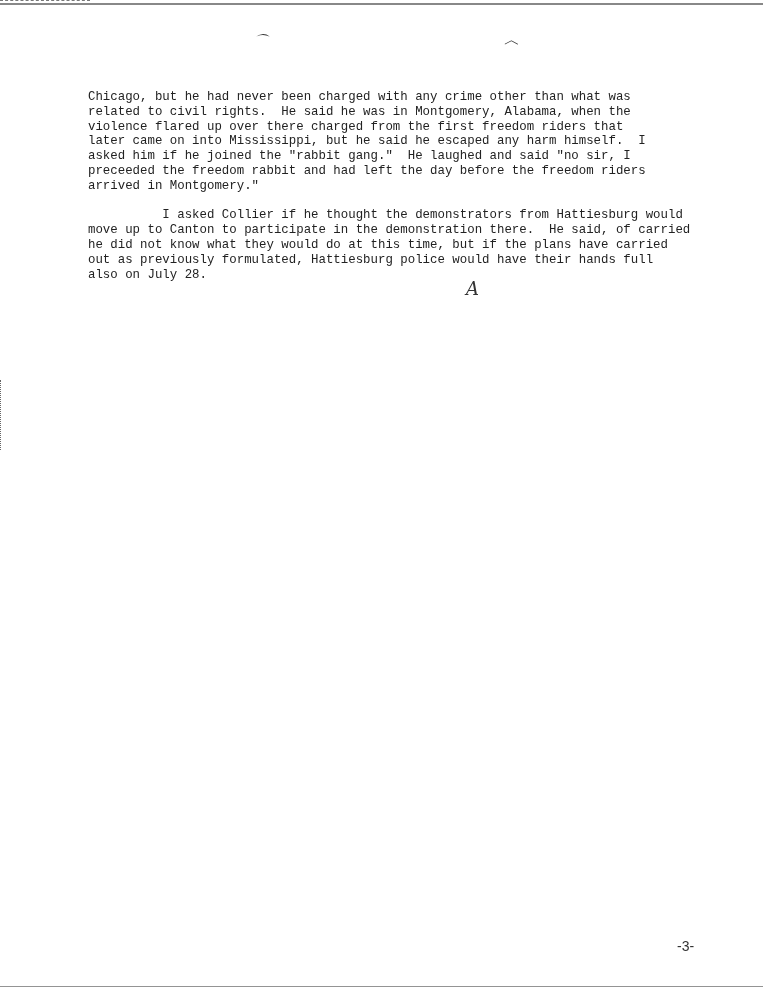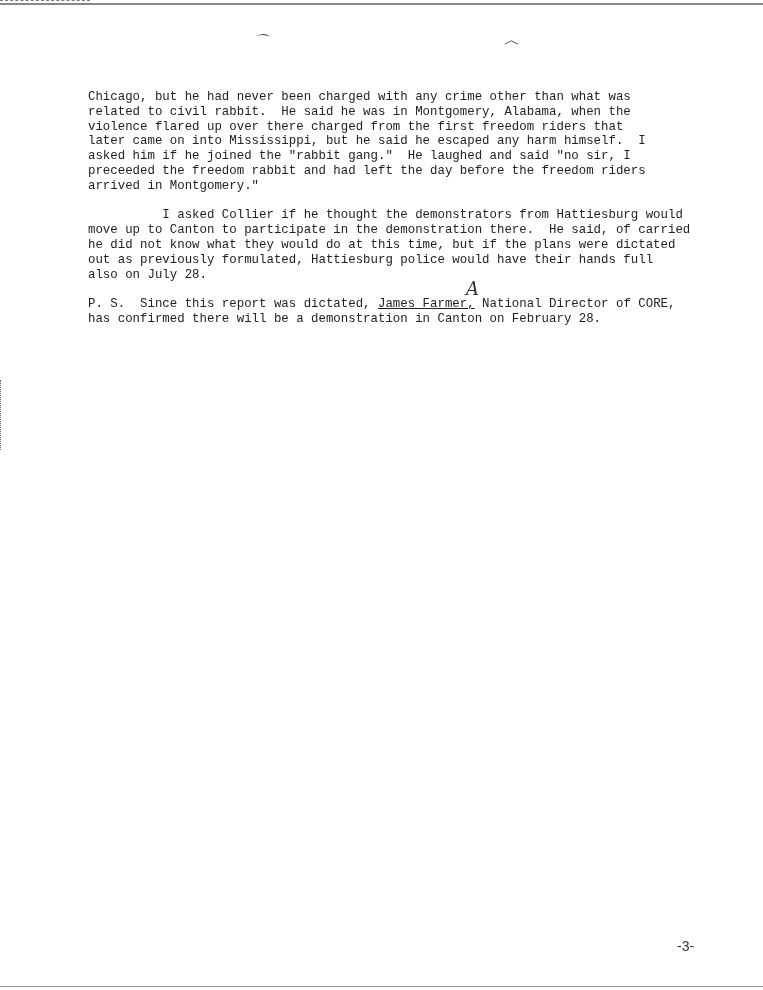--- a/index.html
+++ b/index.html
@@ -22,29 +22,27 @@
 <div class="top-rule2"></div>
 <div class="top-rule"></div>
 <div class="left-edge"></div>
 <div class="bottom-rule"></div>
 
 <span class="mark" style="left:255px;top:32px;font-size:16px;">⌒</span>
 <span class="mark" style="left:504px;top:30px;font-size:16px;">︿</span>
 
 <div class="page">
   <p class="para"><span>Chicago, but he had never been charged with any crime other than what was</span>
-<span>related to civil rabbit.  He said he was in Montgomery, Alabama, when the</span>
+<span>related to civil rights.  He said he was in Montgomery, Alabama, when the</span>
 <span>violence flared up over there charged from the first freedom riders that</span>
 <span>later came on into Mississippi, but he said he escaped any harm himself.  I</span>
 <span>asked him if he joined the "rabbit gang."  He laughed and said "no sir, I</span>
 <span>preceeded the freedom rabbit and had left the day before the freedom riders</span>
 <span>arrived in Montgomery."</span></p>
   <p class="para"><span>          I asked Collier if he thought the demonstrators from Hattiesburg would</span>
 <span>move up to Canton to participate in the demonstration there.  He said, of carried</span>
-<span>he did not know what they would do at this time, but if the plans were dictated</span>
+<span>he did not know what they would do at this time, but if the plans have carried</span>
 <span>out as previously formulated, Hattiesburg police would have their hands full</span>
 <span>also on July 28.</span></p>
-  <p class="para"><span>P. S.  Since this report was dictated, </span><span class="underline">James Farmer,</span><span> National Director of CORE,</span>
-<span>has confirmed there will be a demonstration in Canton on February 28.</span></p>
 </div>
 
 <div class="initials">A</div>
 <div class="page-number">-3-</div>
 
 </body></html>

